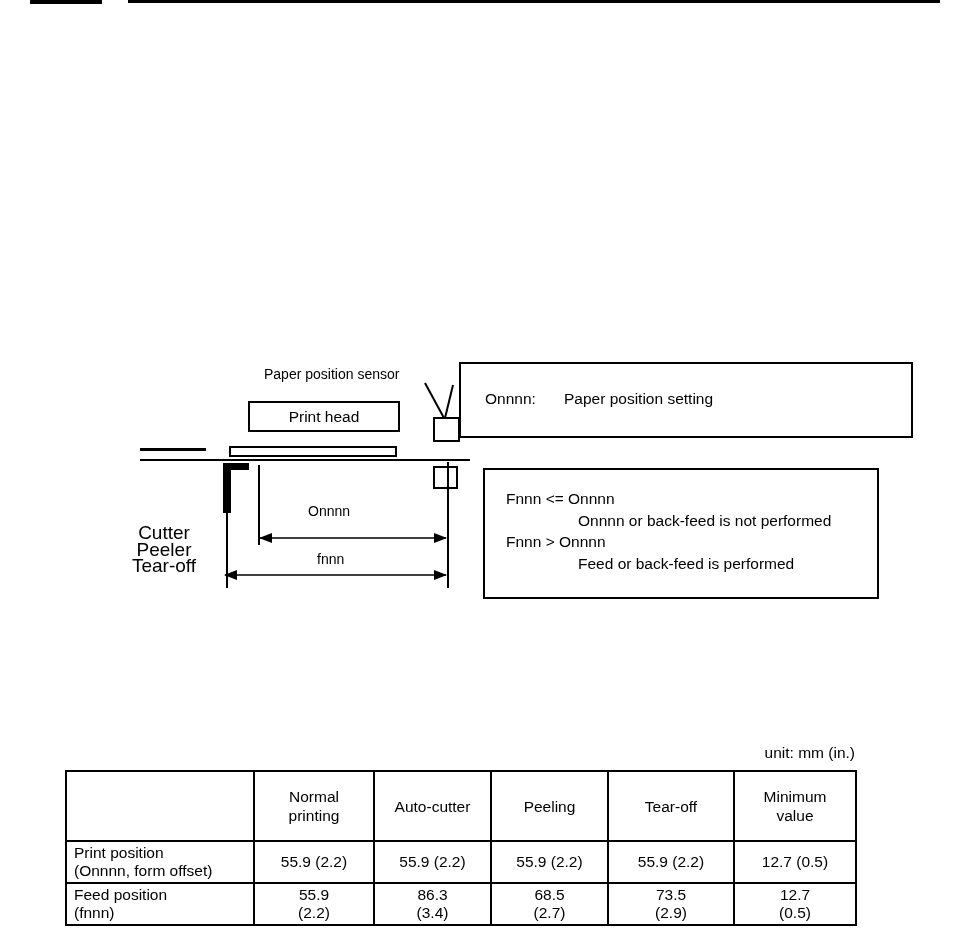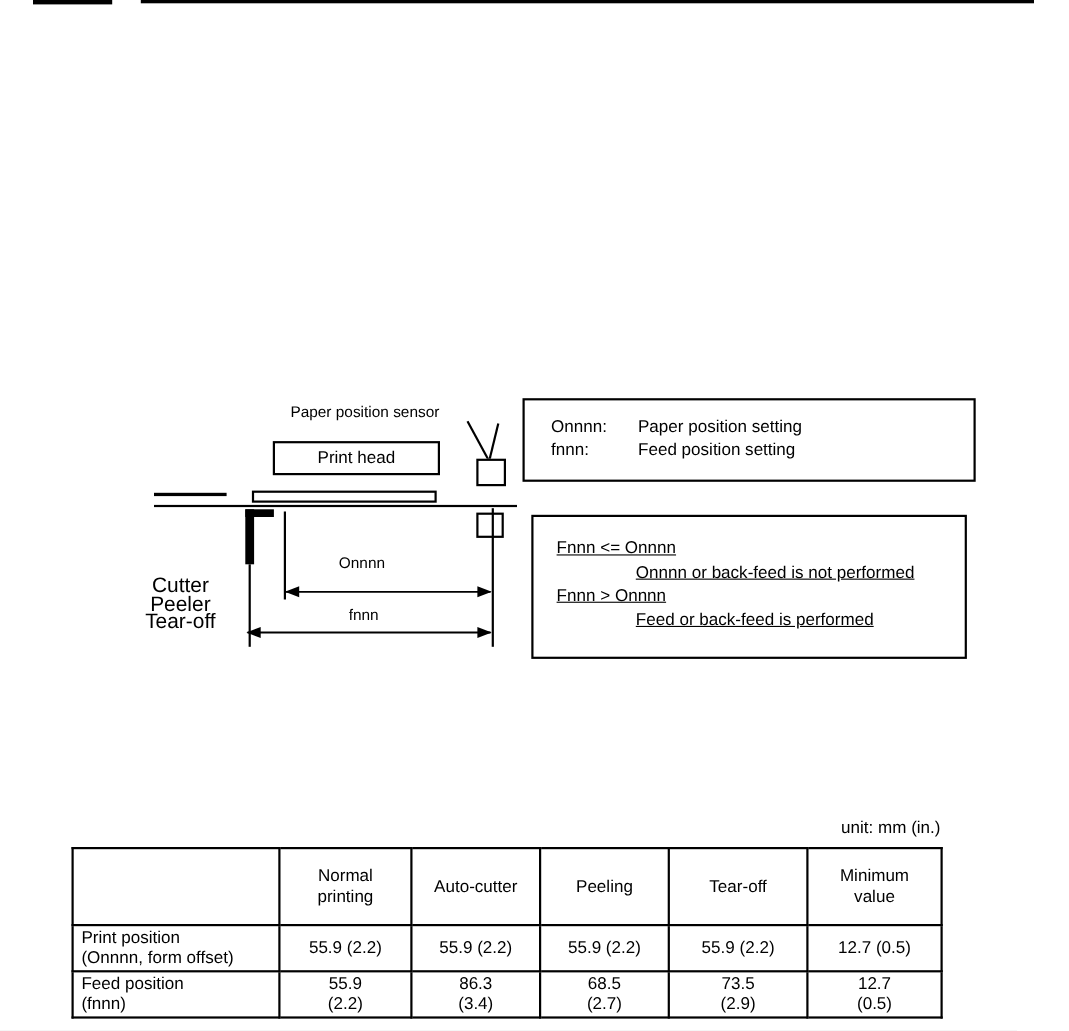--- a/index.html
+++ b/index.html
@@ -26,25 +26,25 @@
   .dim-arrow { position:absolute; }
   .side-labels {
     position:absolute; left:118px; top:525px; width:92px;
     font-size:19px; text-align:center; line-height:16.5px;
   }
 
   
   .info-box {
     position:absolute; border:2px solid #000; background:#fff; font-size:15.5px;
   }
-  .legend-box { left:475px; top:362px; width:412px; height:76px; padding:14px 0 0 24px; }
+  .legend-box { left:459px; top:362px; width:454px; height:76px; padding:24px 0 0 24px; }
   .legend-row { display:flex; line-height:21px; }
   .legend-term { display:inline-block; width:79px; }
   .cond-box { left:483px; top:468px; width:396px; height:131px; padding:18px 0 0 21px; }
-  .cond-line { line-height:21.5px;text-decoration:underline; }
+  .cond-line { line-height:21.5px; }
   .cond-line.indent { margin-left:72px; }
 
   
   .unit-label {
     position:absolute; left:640px; top:744px; width:215px;
     text-align:right; font-size:15.5px;
   }
   .spec-table {
     position:absolute; left:65px; top:770px; width:790px;
     border-collapse:collapse; table-layout:fixed; font-size:15.5px;padding-left:11px;
@@ -111,24 +111,20 @@
     <div>Cutter</div>
     <div>Peeler</div>
     <div>Tear-off</div>
   </div>
 
   <div class="info-box legend-box">
     <div class="legend-row">
       <span class="legend-term">Onnnn:</span>
       <span>Paper position setting</span>
     </div>
-    <div class="legend-row">
-      <span class="legend-term">fnnn:</span>
-      <span>Feed position setting</span>
-    </div>
   </div>
 
   <div class="info-box cond-box">
     <div class="cond-line">Fnnn &lt;= Onnnn</div>
     <div class="cond-line indent">Onnnn or back-feed is not performed</div>
     <div class="cond-line">Fnnn &gt; Onnnn</div>
     <div class="cond-line indent">Feed or back-feed is performed</div>
   </div>
 
   <div class="unit-label">unit: mm (in.)</div>

